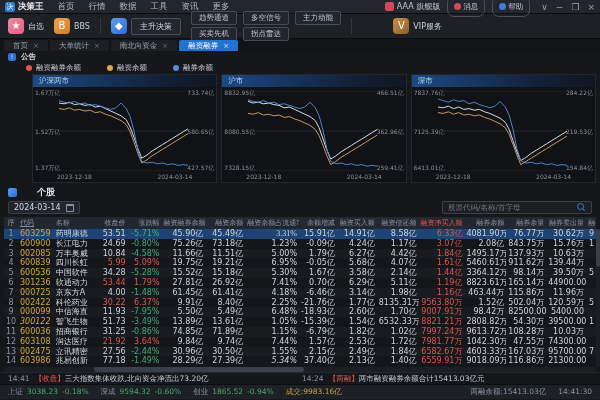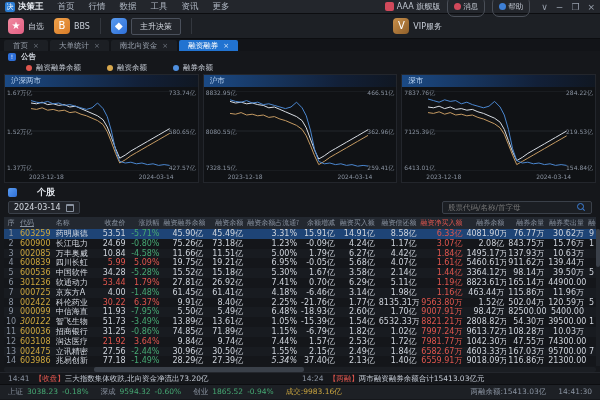--- a/index.html
+++ b/index.html
@@ -49,21 +49,21 @@
   .notice-ico { width:8px; height:8px; background:#2e6fd8; border-radius:2px; color:#fff; font-size:6px; line-height:8px; text-align:center; }
   .notice-label { color:#d4d9e1; font-size:7.5px; font-weight:bold; }
   .notice-text { color:#8a93a1; font-size:7.5px; }
 
   
   .legend { height:11px; display:flex; align-items:center; gap:26px; padding:0 26px; }
   .leg-item { display:flex; align-items:center; gap:4px; font-size:7.5px; color:#c3c9d3; }
   .leg-dot { width:6px; height:6px; border-radius:50%; }
 
   
-  .charts { height:112px; display:flex; gap:4px; padding:1px 4px 2px 4px; }
+  .charts { height:112px; display:flex; gap:4px; padding:1px 4px 2px 4px;margin-left:28px; }
   .chart-panel { flex:1; background:#101215; border:1px solid #23262c; display:flex; flex-direction:column; }
   .chart-head { height:12px; background:linear-gradient(90deg,#1b4a85,#122038 70%,#101722); display:flex; align-items:center; padding:0 6px; }
   .chart-title { color:#bcd6f5; font-size:7.5px; }
   .plot-wrap { flex:1; position:relative; margin:2px 2px 0 2px; }
   .plot-wrap svg { position:absolute; left:24px; right:26px; top:2px; bottom:2px; width:calc(100% - 50px); height:calc(100% - 4px); }
   .ylab { position:absolute; font-size:6px; color:#8a93a1; }
   .ylab.l { left:0; } .ylab.r { right:0; text-align:right; }
   .ylab.t { top:0; } .ylab.m { top:46%; } .ylab.b { bottom:0; }
   .xlabs { height:9px; display:flex; justify-content:space-between; padding:0 24px 1px 24px; font-size:6px; color:#8a93a1; }
   .gline { stroke:#23262c; stroke-width:1; vector-effect:non-scaling-stroke; }
@@ -157,20 +157,31 @@
   </div>
   <div class="big-btn">
     <span class="big-ico orange">B</span>
     <span class="lbl">BBS</span>
   </div>
   <div class="divider"></div>
   <div class="big-btn">
     <span class="big-ico blue">◆</span>
     <span class="frame-btn">主升决策</span>
   </div>
+  <div class="mini-grid">
+    <div class="mini-row">
+      <span class="mini-btn">趋势通道</span>
+      <span class="mini-btn">多空信号</span>
+      <span class="mini-btn">主力动能</span>
+    </div>
+    <div class="mini-row">
+      <span class="mini-btn">买卖先机</span>
+      <span class="mini-btn">拐点雷达</span>
+    </div>
+  </div>
   <div class="divider"></div>
   <div class="big-btn" style="margin-left:auto;margin-right:150px;">
     <span class="big-ico gold">V</span>
     <span class="lbl">VIP服务</span>
   </div>
 </div>
 
 <div class="tabbar">
   <div class="tab">
     <span>首页</span>
@@ -325,21 +336,21 @@
         <div class="cell right" style="width: 10px;">融券偿还量</div>
       </div>
       <div class="trow sel">
         <div class="cell center c-seq" style="width: 14px;">1</div>
         <div class="cell left c-code" style="width: 36px;">603259</div>
         <div class="cell left c-name" style="width: 44px;">药明康德</div>
         <div class="cell right" style="width: 30px;">53.51</div>
         <div class="cell right dn" style="width: 34px;">-5.71%</div>
         <div class="cell right" style="width: 44px;">45.90亿</div>
         <div class="cell right" style="width: 40px;">45.49亿</div>
-        <div class="cell right" style="width: 54px;">3.31%</div>
+        <div class="cell right" style="width: 54px; font-family: Liberation Serif, serif;">3.31%</div>
         <div class="cell right" style="width: 38px;">15.91亿</div>
         <div class="cell right" style="width: 40px;">14.91亿</div>
         <div class="cell right" style="width: 42px;">8.58亿</div>
         <div class="cell right c-red" style="width: 46px;">6.33亿</div>
         <div class="cell right" style="width: 42px;">4081.90万</div>
         <div class="cell right" style="width: 40px;">76.77万</div>
         <div class="cell right" style="width: 40px;">30.62万</div>
         <div class="cell right" style="width: 10px;">9</div>
       </div>
       <div class="trow">

